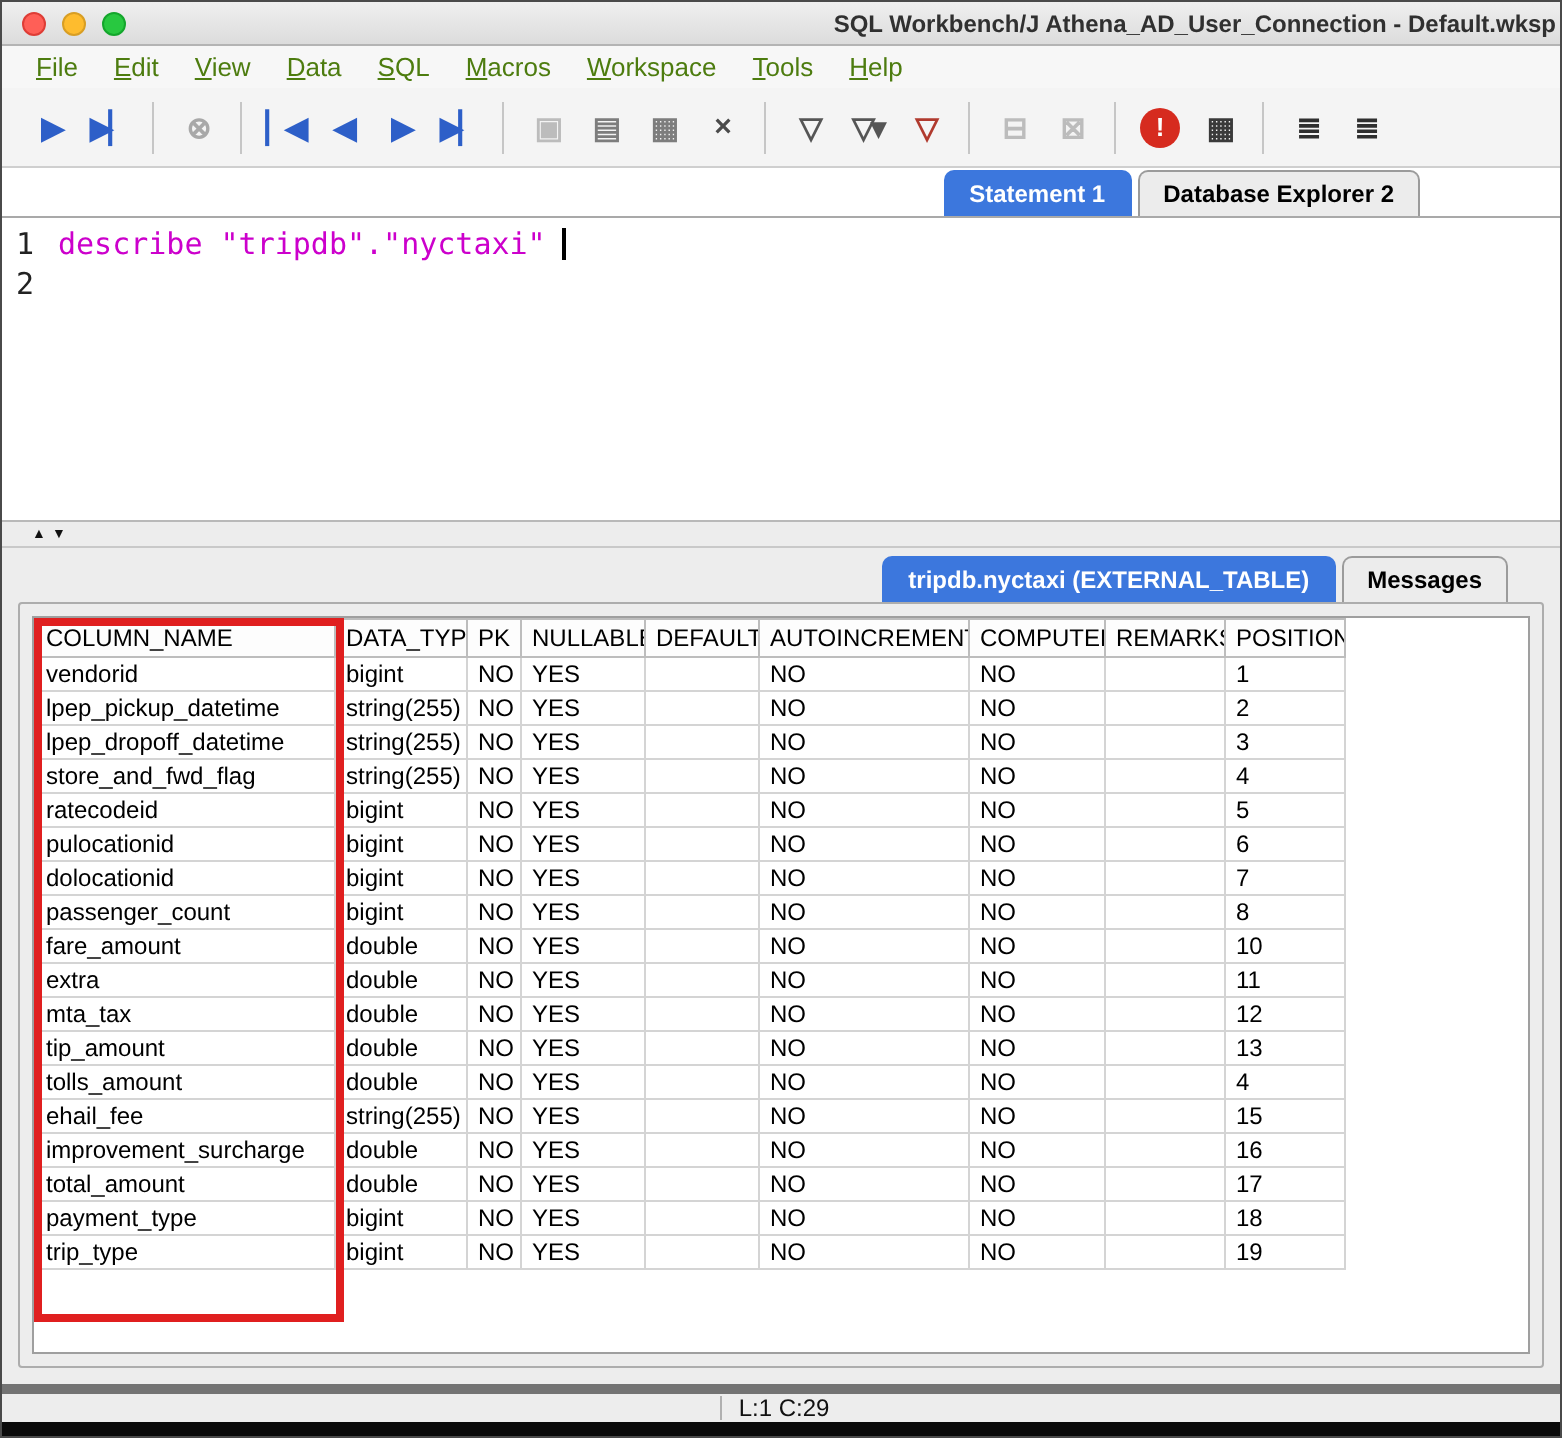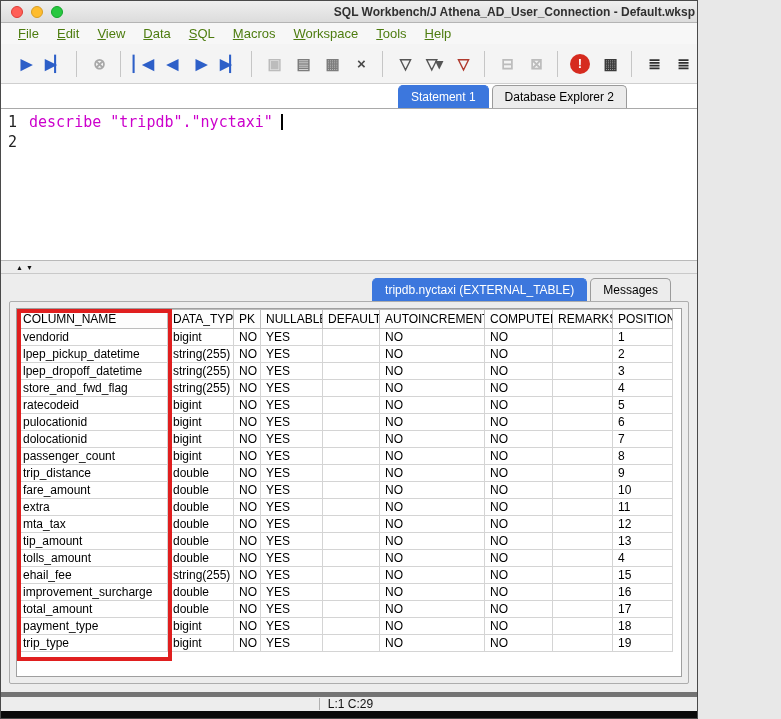--- a/index.html
+++ b/index.html
@@ -1,35 +1,35 @@
 <!DOCTYPE html>
 <html><head>
 <meta charset="utf-8">
 <style>
   *{box-sizing:border-box;margin:0;padding:0}
   html,body{width:781px;height:719px}
   body{font-family:"Liberation Sans",sans-serif;background:#e8e8e8}
-  .window{width:698px;height:719px;display:flex;flex-direction:column;background:#fff;border:1px solid #4a4a4a;overflow:hidden}
+  .window{width:781px;height:719px;display:flex;flex-direction:column;background:#fff;border:1px solid #4a4a4a;overflow:hidden}
   .titlebar{flex:0 0 22px;background:linear-gradient(#efefef,#dcdcdc);border-bottom:1px solid #b4b4b4;position:relative;display:flex;align-items:center}
   .lights{display:flex;gap:8px;padding-left:10px;z-index:2}
   .light{width:12px;height:12px;border-radius:50%;display:inline-block}
   .red{background:#ff5f57;border:1px solid #de3d36}
   .yellow{background:#febc2e;border:1px solid #d89e24}
   .green{background:#28c840;border:1px solid #14a62c}
   .title{position:absolute;left:90px;right:2px;font-size:12px;font-weight:bold;color:#303030;white-space:nowrap;overflow:hidden;text-align:right}
   .menubar{flex:0 0 21px;display:flex;align-items:center;background:#f7f7f7;padding-left:8px}
   .menu-item{font-size:13px;color:#4d7c0f;padding:2px 9px;white-space:nowrap}
   .menu-item u{text-decoration:underline}
   .toolbar{flex:0 0 40px;display:flex;align-items:center;background:#f4f4f4;border-bottom:1px solid #cfcfcf;padding:0 10px}
   .tb-btn{width:27px;height:27px;display:inline-flex;align-items:center;justify-content:center;font-size:15px;font-weight:bold;border-radius:4px;margin:0 1px;letter-spacing:-2px;cursor:default;flex:0 0 auto}
   .tb-btn.badged{width:20px;height:20px;border-radius:50%;font-size:13px;margin:0 5px;letter-spacing:0}
   .tb-sep{width:1px;height:26px;background:#c6c6c6;margin:0 7px;flex:0 0 auto}
   .tabrow{display:flex;justify-content:flex-end;align-items:flex-end;gap:3px}
   .editor-tabrow{flex:0 0 24px;background:#fff;padding-right:70px}
-  .tab{font-size:12px;font-weight:normal;padding:4px 12px;border:1px solid #9b9b9b;border-bottom:none;border-radius:5px 5px 0 0;background:#ececec;color:#000;white-space:nowrap;cursor:default}
+  .tab{font-size:12px;font-weight:bold;padding:4px 12px;border:1px solid #9b9b9b;border-bottom:none;border-radius:5px 5px 0 0;background:#ececec;color:#000;white-space:nowrap;cursor:default}
   .tab.active{color:#fff;border-color:#3c77dd}
   .editor{flex:0 0 152px;display:flex;background:#fff;border-top:1px solid #a9a9a9}
   .gutter{flex:0 0 20px;padding:3px 0 0 7px;font-family:"DejaVu Sans Mono",monospace;font-size:15px;color:#222;line-height:20px}
   .codearea{flex:1;padding:3px 0 0 8px;font-family:"DejaVu Sans Mono",monospace;font-size:15px;line-height:20px}
   .cursor{display:inline-block;width:2px;height:16px;background:#000;margin-left:8px;vertical-align:-3px}
   .splitter{flex:0 0 14px;background:#ededed;border-top:1px solid #b9b9b9;border-bottom:1px solid #c9c9c9;display:flex;align-items:center;gap:3px;padding-left:15px}
   .splitter .arr{font-size:7px;color:#111;line-height:1;cursor:default}
   .resultpanel{flex:1;display:flex;flex-direction:column;background:#ededed;padding:4px 8px 8px;min-height:0}
   .result-tabrow{flex:0 0 22px;padding-right:18px;background:#ededed}
   .result-outer{flex:1;border:1px solid #adadad;border-radius:2px;padding:6px;min-height:0}
@@ -234,31 +234,20 @@
                 <td>bigint</td>
                 <td>NO</td>
                 <td>YES</td>
                 <td></td>
                 <td>NO</td>
                 <td>NO</td>
                 <td></td>
                 <td>8</td>
               </tr>
               <tr>
-                <td>trip_distance</td>
-                <td>double</td>
-                <td>NO</td>
-                <td>YES</td>
-                <td></td>
-                <td>NO</td>
-                <td>NO</td>
-                <td></td>
-                <td>9</td>
-              </tr>
-              <tr>
                 <td>fare_amount</td>
                 <td>double</td>
                 <td>NO</td>
                 <td>YES</td>
                 <td></td>
                 <td>NO</td>
                 <td>NO</td>
                 <td></td>
                 <td>10</td>
               </tr>

